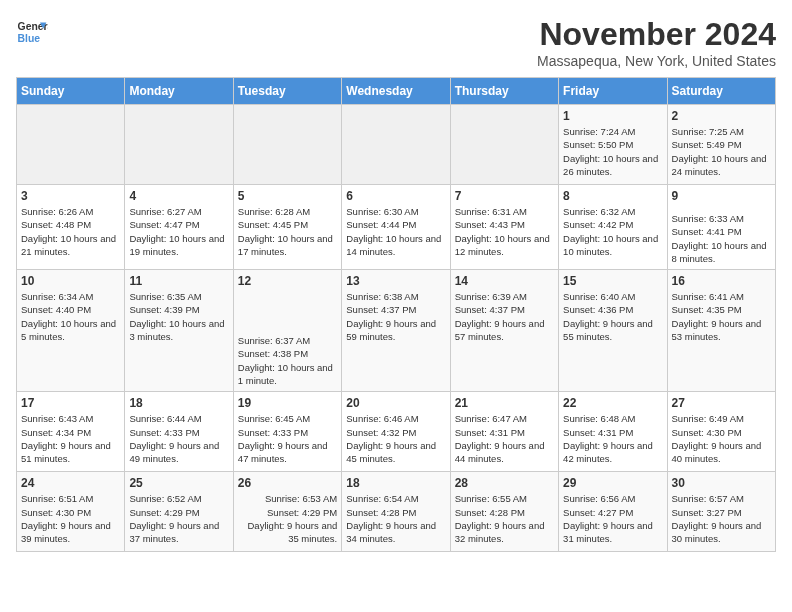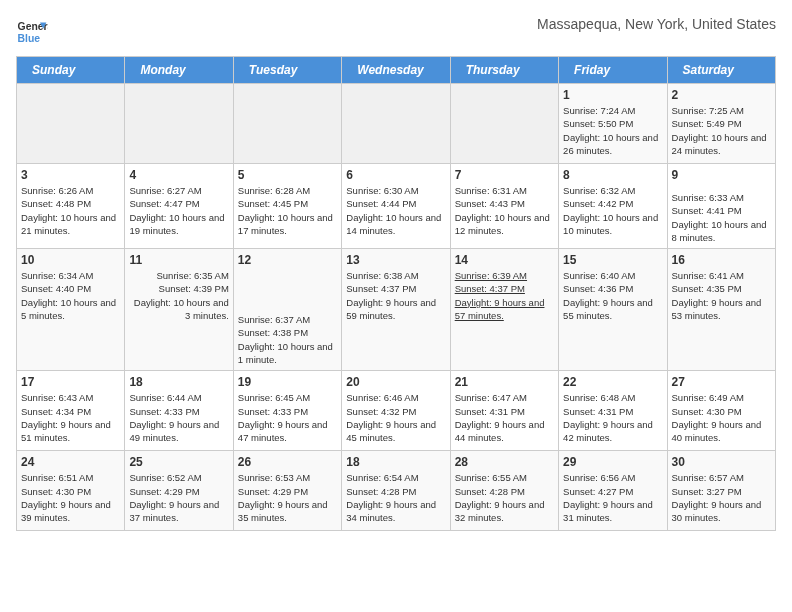--- a/index.html
+++ b/index.html
@@ -40,24 +40,23 @@
     table {
       width: 100%;
       border-collapse: collapse;
       table-layout: fixed;
     }
     thead tr th {
       background-color: #4a90d9;
       color: #fff;
       font-size: 12px;
       font-weight: bold;
-      padding: 6px 15px;
+      padding: 6px 4px;
       text-align: left;
       border: 1px solid #ccc;
-      font-style: italic;
     }
     tbody tr td {
       vertical-align: top;
       border: 1px solid #ccc;
       padding: 4px;
       font-size: 10px;
       color: #333;
       background: #fff;
       height: 80px;
     }
@@ -86,20 +85,21 @@
 
 <div class="header-area">
   <div class="logo">
     <svg class="logo-icon" viewBox="0 0 40 40">
       <text x="2" y="18" font-size="13" font-weight="bold" fill="#333">General</text>
       <text x="2" y="32" font-size="13" font-weight="bold" fill="#4a90d9">Blue</text>
       <polygon points="30,8 38,8 34,16" fill="#4a90d9"></polygon>
     </svg>
   </div>
   <div class="title-area">
+    <div class="month-title">November 2024</div>
     <div class="location">Massapequa, New York, United States</div>
   </div>
 </div>
 
 <table>
   <thead>
     <tr>
     <th>Sunday</th>
         <th>Monday</th>
         <th>Tuesday</th>
@@ -175,39 +175,39 @@
       </tr>
       <tr>
         <td>
           <div class="day-number">10</div>
           <div class="day-details" style="white-space: pre-line;">Sunrise: 6:34 AM
 Sunset: 4:40 PM
 Daylight: 10 hours and 5 minutes.</div>
         </td>
         <td>
           <div class="day-number">11</div>
-          <div class="day-details" style="white-space: pre-line; text-align: right;">Sunrise: 6:35 AM
+          <div class="day-details" style="white-space: pre-line;">Sunrise: 6:35 AM
 Sunset: 4:39 PM
 Daylight: 10 hours and 3 minutes.</div>
         </td>
         <td>
           <div class="day-number">12</div>
           <div class="day-details" style="white-space: pre-line; margin-top: 46px;">Sunrise: 6:37 AM
 Sunset: 4:38 PM
 Daylight: 10 hours and 1 minute.</div>
         </td>
         <td>
           <div class="day-number">13</div>
           <div class="day-details" style="white-space: pre-line;">Sunrise: 6:38 AM
 Sunset: 4:37 PM
 Daylight: 9 hours and 59 minutes.</div>
         </td>
         <td>
           <div class="day-number">14</div>
-          <div class="day-details" style="white-space: pre-line; text-decoration: underline;">Sunrise: 6:39 AM
+          <div class="day-details" style="white-space: pre-line;">Sunrise: 6:39 AM
 Sunset: 4:37 PM
 Daylight: 9 hours and 57 minutes.</div>
         </td>
         <td>
           <div class="day-number">15</div>
           <div class="day-details" style="white-space: pre-line;">Sunrise: 6:40 AM
 Sunset: 4:36 PM
 Daylight: 9 hours and 55 minutes.</div>
         </td>
         <td>
@@ -269,21 +269,21 @@
 Daylight: 9 hours and 39 minutes.</div>
         </td>
         <td>
           <div class="day-number">25</div>
           <div class="day-details" style="white-space: pre-line;">Sunrise: 6:52 AM
 Sunset: 4:29 PM
 Daylight: 9 hours and 37 minutes.</div>
         </td>
         <td>
           <div class="day-number">26</div>
-          <div class="day-details" style="white-space: pre-line;">Sunrise: 6:53 AM
+          <div class="day-details" style="white-space: pre-line; text-align: right;">Sunrise: 6:53 AM
 Sunset: 4:29 PM
 Daylight: 9 hours and 35 minutes.</div>
         </td>
         <td>
           <div class="day-number">18</div>
           <div class="day-details" style="white-space: pre-line;">Sunrise: 6:54 AM
 Sunset: 4:28 PM
 Daylight: 9 hours and 34 minutes.</div>
         </td>
         <td>

